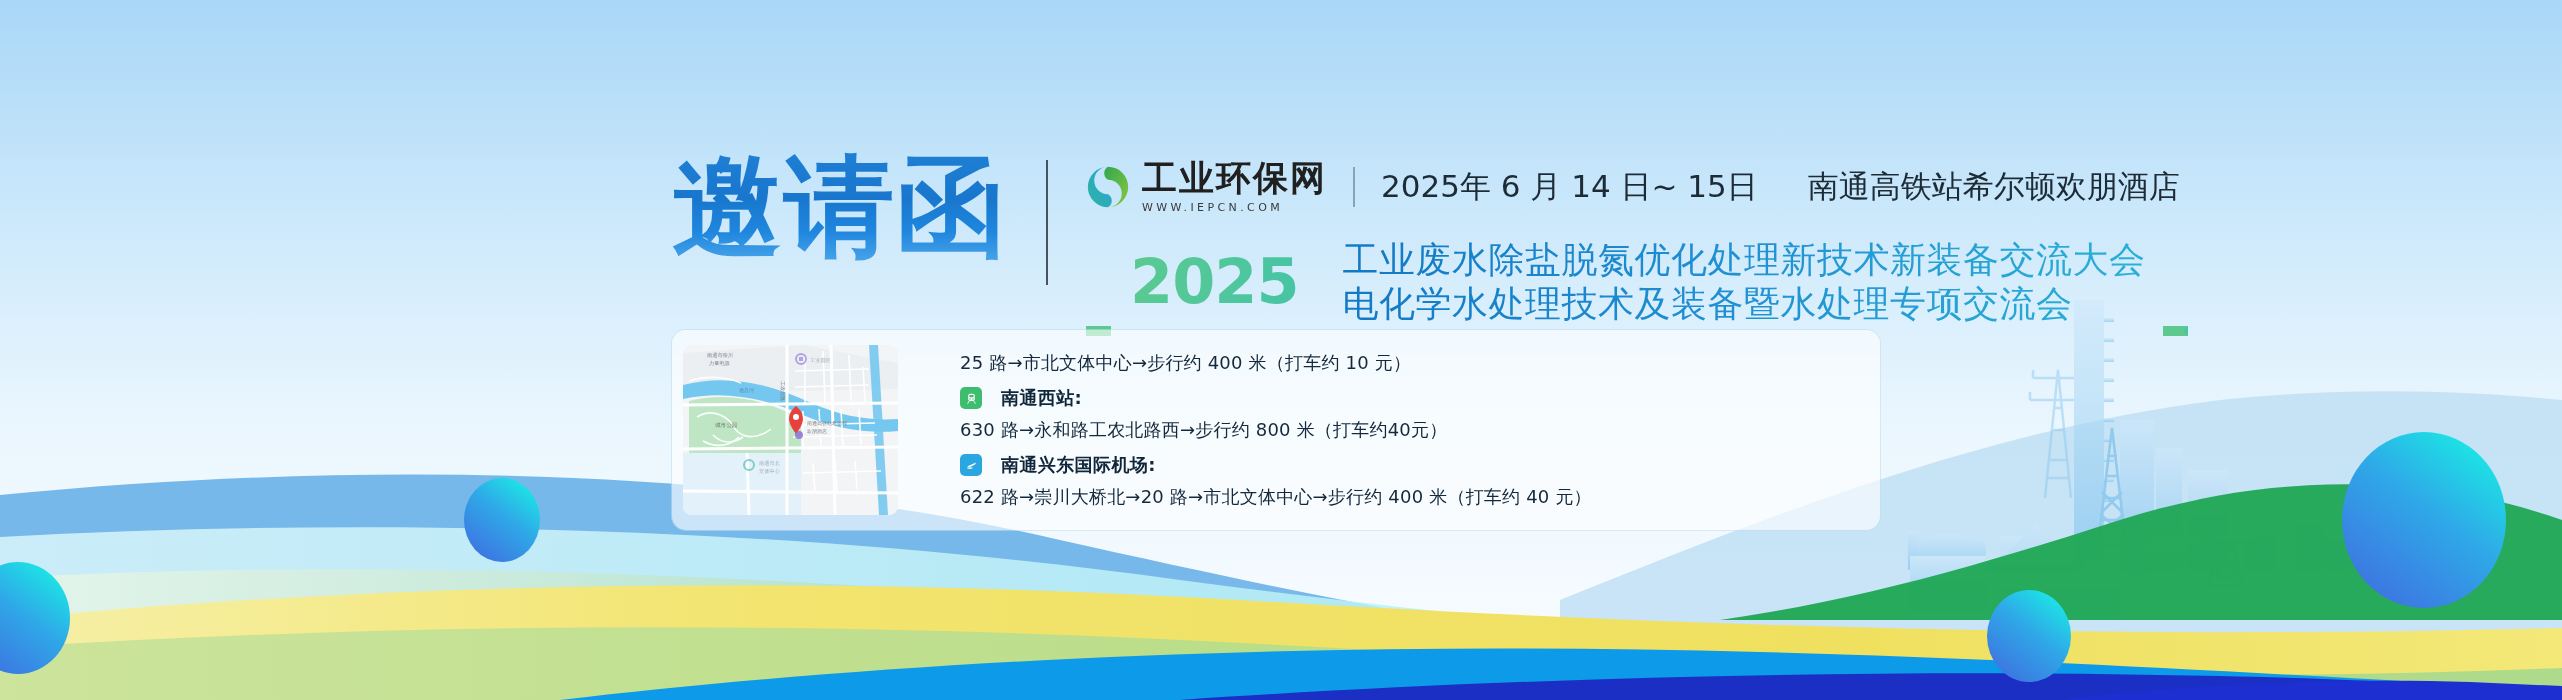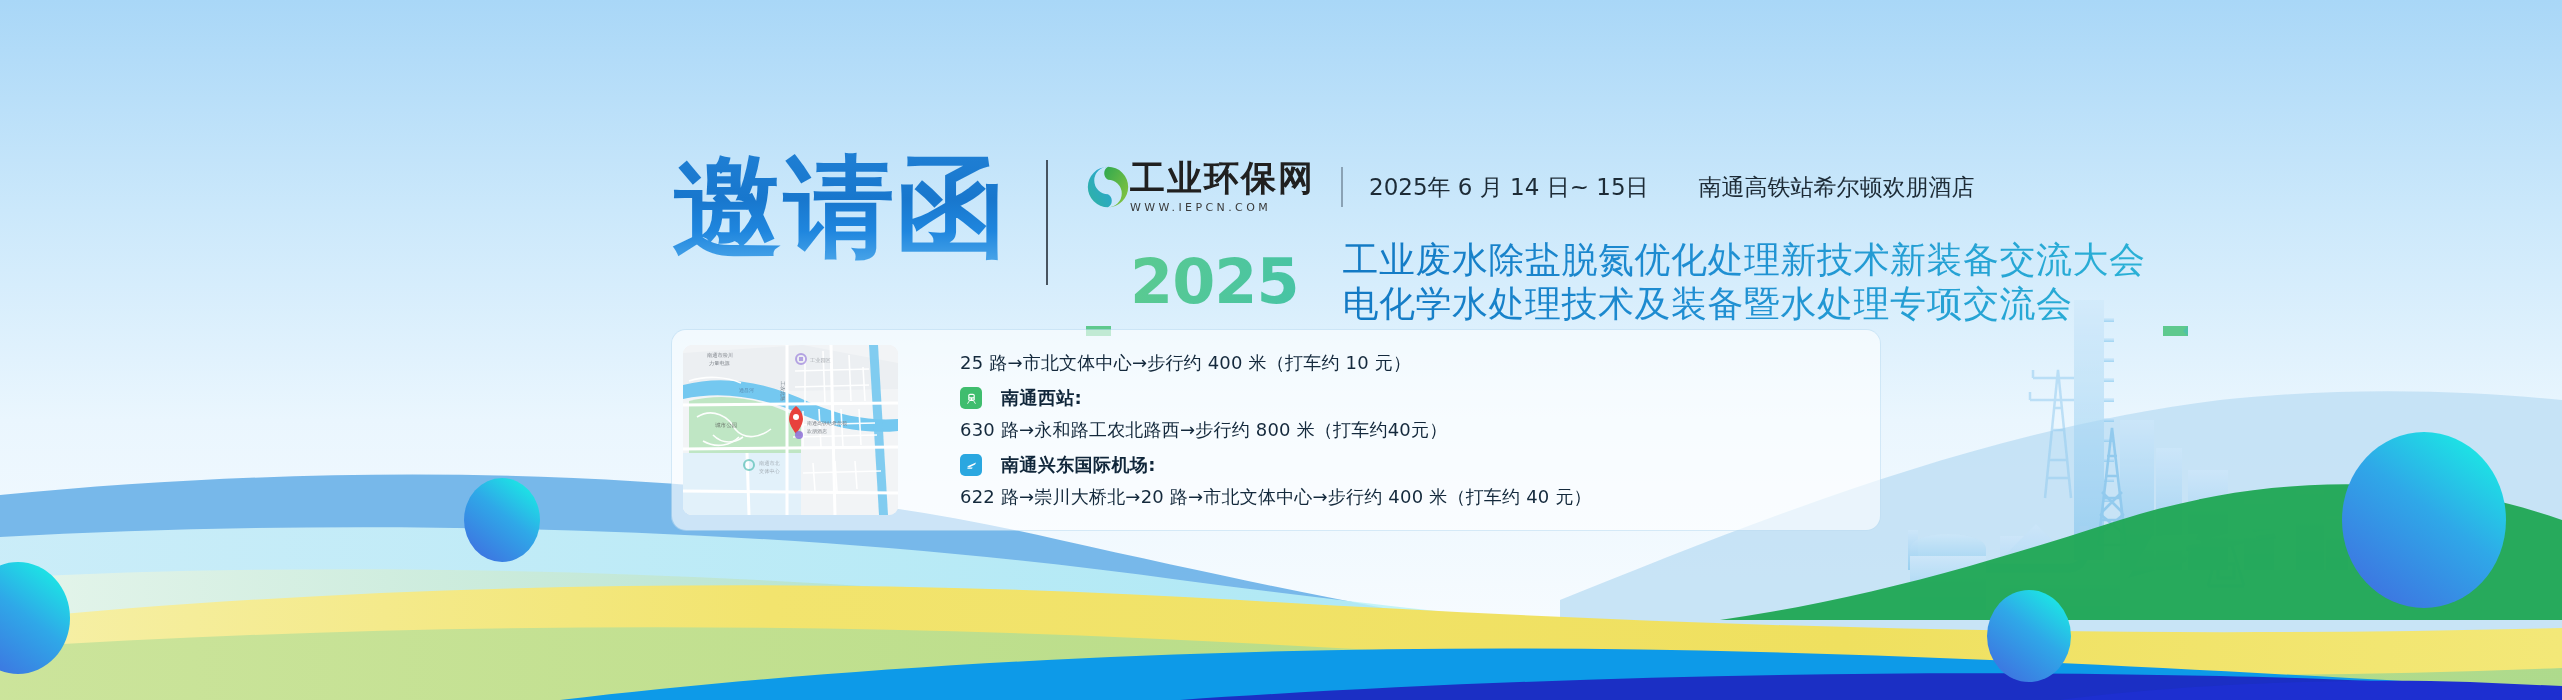--- a/index.html
+++ b/index.html
@@ -44,32 +44,32 @@
     width:2px; height:125px; background:#2f3a44; opacity:.85;
     margin-left:38px; margin-top:10px;
   }
 
   .right-block { margin-left:38px; padding-top:6px; }
 
   
   .meta-row { display:flex; align-items:center; height:62px; }
   .logo { display:flex; align-items:center; }
   .logo-mark { width:44px; height:44px; flex:0 0 44px; }
-  .logo-words { }
+  .logo-words { margin-left:12px; }
   .logo-cn {
     font-size:35px; font-weight:700; color:#202020;
     letter-spacing:2px; line-height:1; white-space:nowrap;
   }
   .logo-url {
     font-size:11px; letter-spacing:3.4px; color:#3a3a3a;
     margin-top:5px; white-space:nowrap;
   }
   .meta-sep { width:2px; height:40px; background:#8aa2b5; margin:0 26px; }
   .meta-date, .meta-venue {
-    font-size:23px; color:#1d2b36; white-space:nowrap; font-weight:500;
+    font-size:31px; color:#1d2b36; white-space:nowrap; font-weight:500;
   }
   .meta-venue { margin-left:50px; }
 
   
   .conf-row { display:flex; align-items:flex-end; margin-top:20px; }
   .brk { width:20px; position:relative; }
   .brk::before {
     content:""; position:absolute; top:0; bottom:0; width:20px;
     border-top:5px solid #5ec98e; border-bottom:5px solid #5ec98e;
   }

